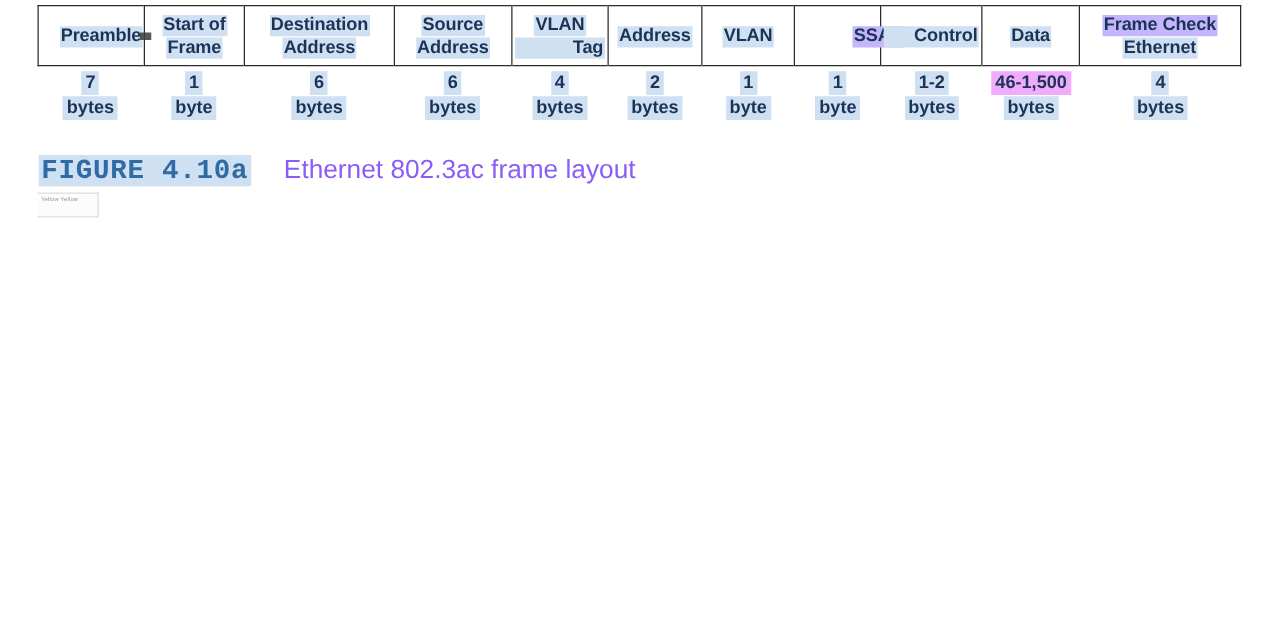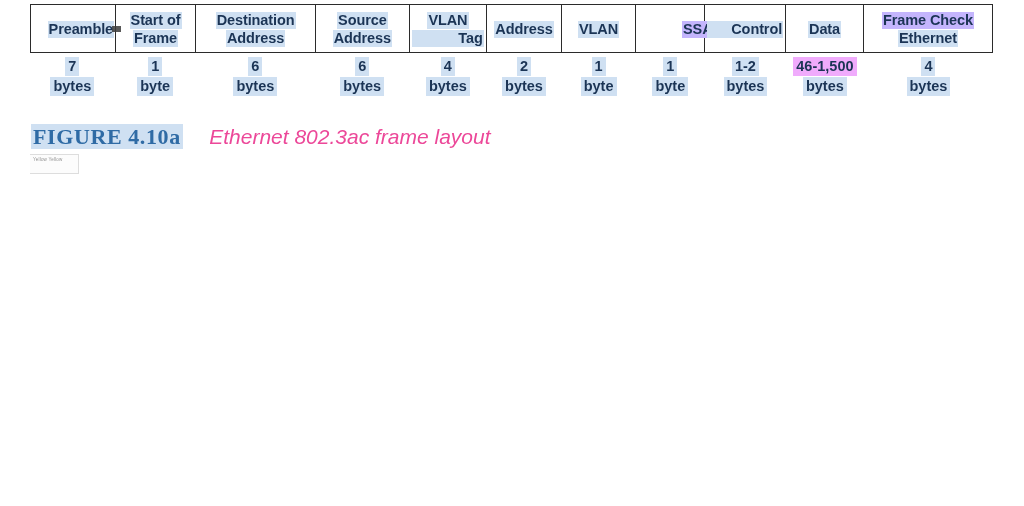--- a/index.html
+++ b/index.html
@@ -81,21 +81,21 @@
   .byte-num { margin-bottom: 1px; }
 
   
   #figure-caption {
     position: absolute;
     left: 31px;
     top: 124px;
     white-space: nowrap;
   }
   #caption-number {
-    font-family: Liberation Serif, serif;
+    font-family: Liberation Mono, monospace;
     font-weight: bold;
     font-size: 22px;
     letter-spacing: 0.6px;
     color: #2f6ba5;
     background: #cfe0f2;
     padding: 0 2px;
   }
   #caption-text {
     font-family: "Liberation Sans", sans-serif;
     font-size: 21px;
@@ -204,21 +204,21 @@
           <td><span class="byte-num" style="color: rgb(27, 52, 85); background: #f0abfc;">46-1,500</span><br><span class="byte-unit" style="color: rgb(27, 52, 85); background: rgb(207, 224, 242);">bytes</span></td>
           <td><span class="byte-num" style="color: rgb(27, 52, 85); background: rgb(207, 224, 242);">4</span><br><span class="byte-unit" style="color: rgb(27, 52, 85); background: rgb(207, 224, 242);">bytes</span></td>
         </tr>
     </tbody>
   </table>
 
 </div>
 
 <div id="figure-caption">
   <span id="caption-number" style="color: rgb(47, 107, 165); background: rgb(207, 224, 242);">FIGURE 4.10a</span>
-  <span id="caption-text" style="color: #ec4899; font-style: italic;">Ethernet 802.3ac frame layout</span>
+  <span id="caption-text" style="color: #8b5cf6;">Ethernet 802.3ac frame layout</span>
 </div>
 
 <div id="artifact-tooltip">
   <span class="art-text">Yellow Yellow</span>
   <span class="art-swatches">
     
     
   </span>
 </div>
 

